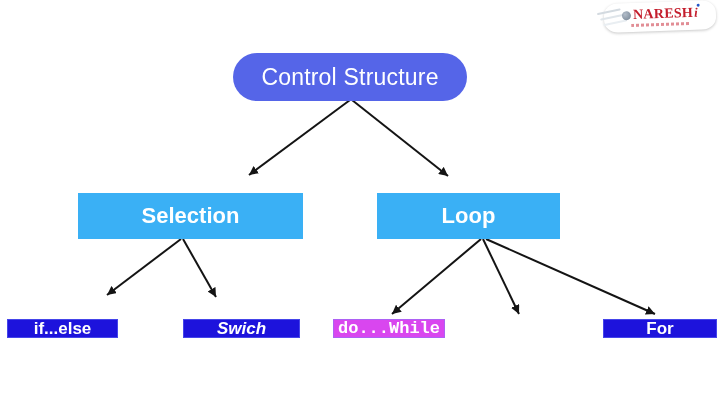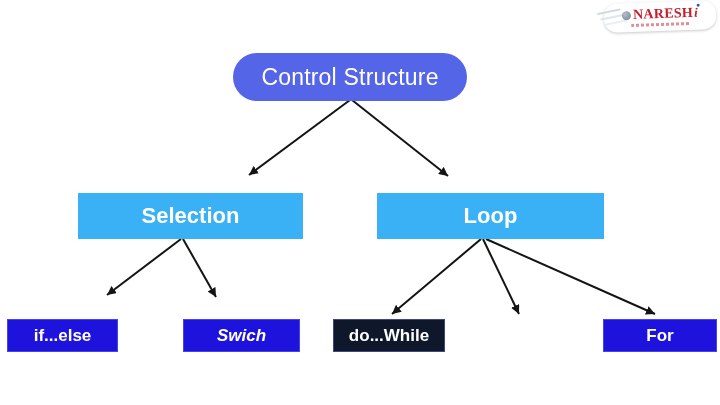--- a/index.html
+++ b/index.html
@@ -25,23 +25,23 @@
   .node-root {
     left: 233px; top: 53px; width: 234px; height: 48px;
     border-radius: 24px;
     font-size: 23px; font-weight: 500; letter-spacing: .2px;
   }
   .node-branch {
     top: 193px; height: 46px;
     font-size: 22px; font-weight: 700;
   }
   .node-branch.selection { left: 78px;  width: 225px; }
-  .node-branch.loop      { left: 377px; width: 227px; }
+  .node-branch.loop      { left: 377px; width: 183px; }
   .node-leaf {
-    top: 319px; height: 33px;
+    top: 319px; height: 19px;
     font-size: 17px; font-weight: 700;
     border: 1px solid rgba(120,130,250,0.45);
   }
   .node-leaf.if-else  { left: 7px;   width: 111px; }
   .node-leaf.swich    { left: 183px; width: 117px; font-style: italic; }
   .node-leaf.do-while { left: 333px; width: 112px; }
   .node-leaf.while    { left: 467px; width: 111px; }
   .node-leaf.for      { left: 603px; width: 114px; }
 
   
@@ -141,21 +141,21 @@
   <div class="node node-root" style="background: rgb(85, 101, 232);">Control Structure</div>
 
   <div class="node node-branch selection" style="background: rgb(58, 176, 245);">Selection</div>
 
   <div class="node node-branch loop" style="background: rgb(58, 176, 245);">Loop</div>
 
   <div class="node node-leaf if-else" style="background: rgb(29, 19, 220);">if...else</div>
 
   <div class="node node-leaf swich" style="background: rgb(29, 19, 220);">Swich</div>
 
-  <div class="node node-leaf do-while" style="background: #0f172a;">do...While</div>
+  <div class="node node-leaf do-while" style="background: #d946ef; font-family: Liberation Mono, monospace;">do...While</div>
 
 
   <div class="node node-leaf for" style="background: rgb(29, 19, 220);">For</div>
 
   <div class="logo">
     <div class="logo-row">
       <span class="logo-mark"></span>
       <span class="logo-brand">NARESH</span>
       <span class="logo-i">i</span>
     </div>

